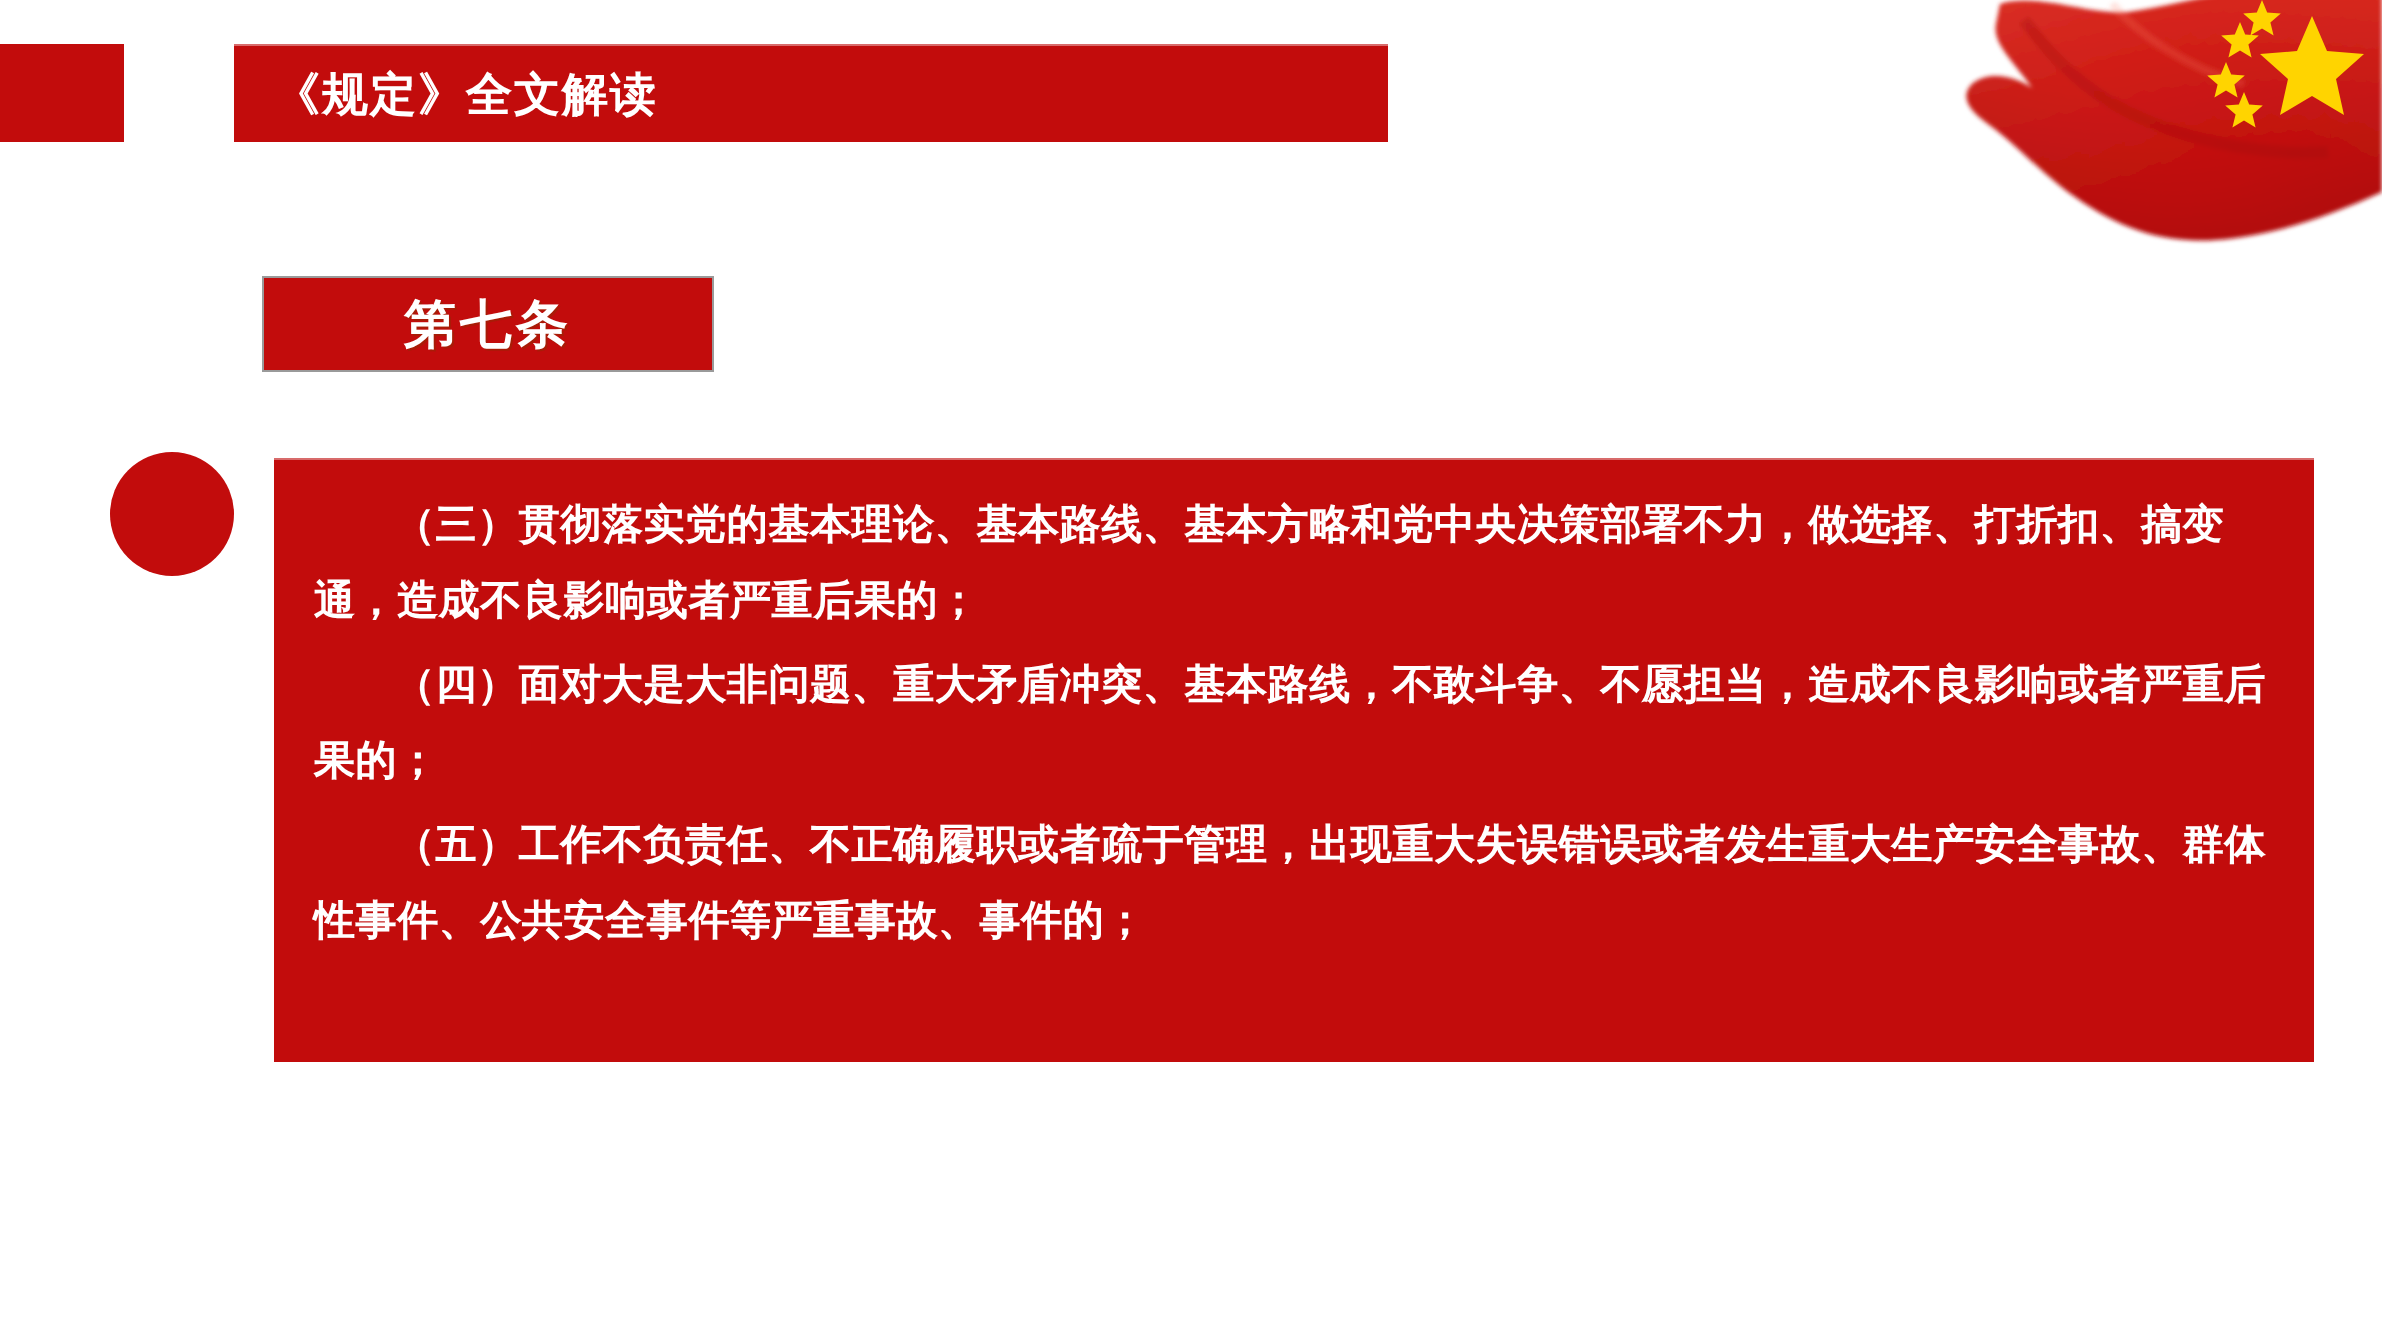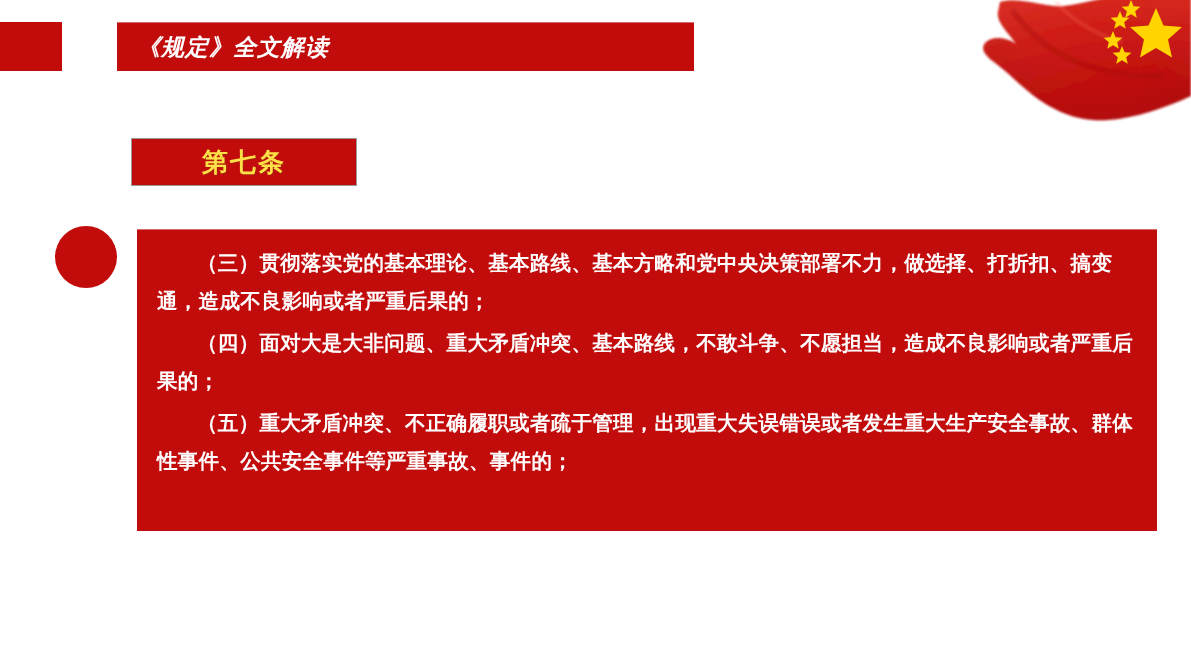--- a/index.html
+++ b/index.html
@@ -38,21 +38,20 @@
     display: flex;
     align-items: center;
   }
   .title-text {
     color: #ffffff;
     font-size: 23px;
     font-weight: bold;
     letter-spacing: 1px;
     padding-left: 20px;
     white-space: nowrap;
-    font-style: italic;
   }
 
   
   .flag-wrap {
     position: absolute;
     right: 0px;
     top: 0px;
     width: 231px;
     height: 140px;
     pointer-events: none;
@@ -67,21 +66,21 @@
     width: 226px;
     height: 48px;
     background: #c20c0c;
     border: 1px solid #9a9a9a;
     box-sizing: border-box;
     display: flex;
     align-items: center;
     justify-content: center;
   }
   .section-badge-label {
-    color: #fde047;
+    color: #ffffff;
     font-size: 26px;
     font-weight: bold;
     letter-spacing: 2px;
     text-shadow: 1px 1px 0 rgba(120,60,0,0.35);
   }
 
   
   .bullet-dot {
     position: absolute;
     left: 55px;
@@ -169,14 +168,14 @@
 
 <div class="section-badge">
   <span class="section-badge-label">第七条</span>
 </div>
 
 <div class="bullet-dot"></div>
 
 <div class="content-panel">
   <p class="content-para">（三）贯彻落实党的基本理论、基本路线、基本方略和党中央决策部署不力，做选择、打折扣、搞变通，造成不良影响或者严重后果的；</p>
   <p class="content-para">（四）面对大是大非问题、重大矛盾冲突、基本路线，不敢斗争、不愿担当，造成不良影响或者严重后果的；</p>
-  <p class="content-para">（五）重大矛盾冲突、不正确履职或者疏于管理，出现重大失误错误或者发生重大生产安全事故、群体性事件、公共安全事件等严重事故、事件的；</p>
+  <p class="content-para">（五）工作不负责任、不正确履职或者疏于管理，出现重大失误错误或者发生重大生产安全事故、群体性事件、公共安全事件等严重事故、事件的；</p>
 </div>
 
 </body></html>

